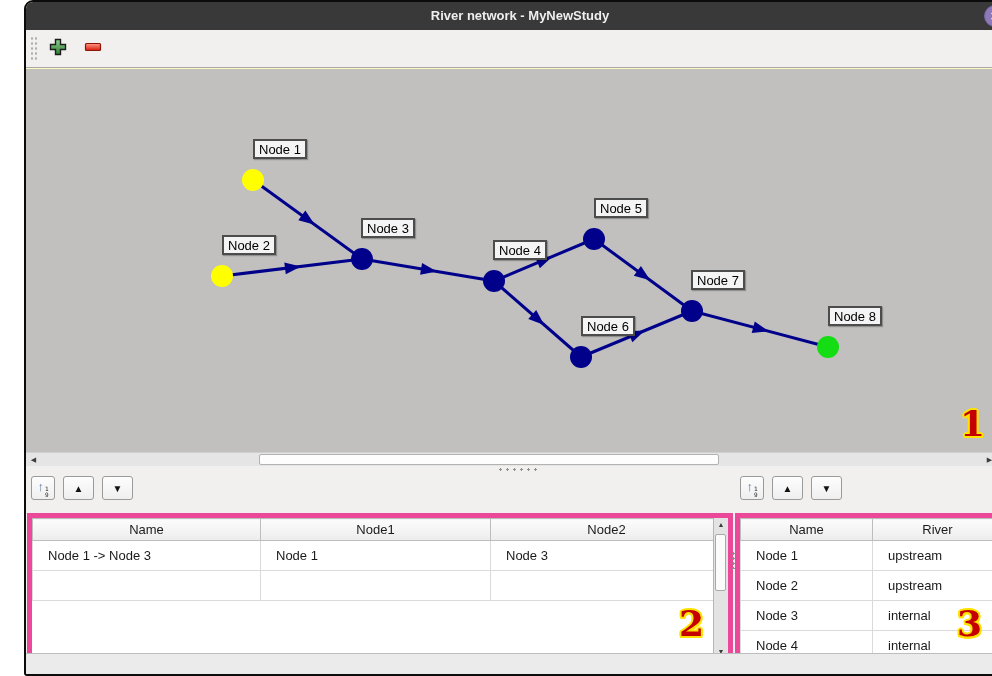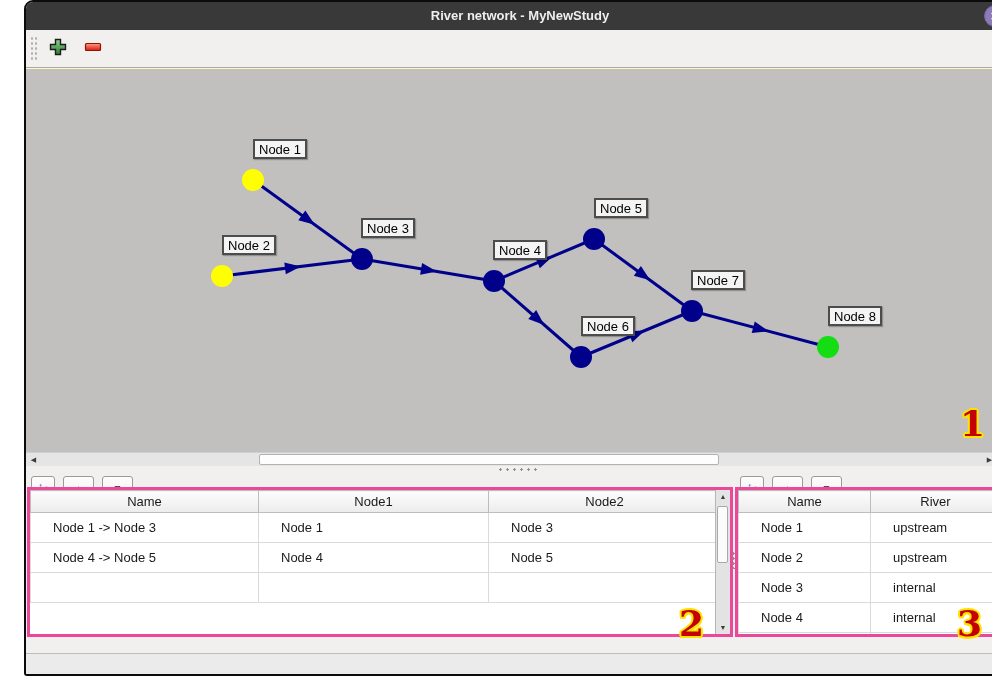--- a/index.html
+++ b/index.html
@@ -48,27 +48,27 @@
   .panel-toolbar{position:absolute;top:2px;height:26px;display:flex;align-items:center;}
   .pt-btn{height:24px;border:1px solid #9a9a9a;border-radius:3px;background:linear-gradient(#fdfdfd,#efefef);
     display:flex;align-items:center;justify-content:center;cursor:pointer;padding:0;}
   .pt-btn.sort{width:24px;margin-left:4px;}
   .pt-btn.move{width:31px;margin-left:8px;font-size:10px;color:#111;}
   .sort-arrow{color:#5e6fa8;font-weight:bold;font-size:13px;line-height:13px;}
   .sort-nums{display:inline-flex;flex-direction:column;font-size:6px;line-height:6px;color:#222;margin-left:1px;font-family:"DejaVu Sans Mono",monospace;}
   .vsplit-dots{position:absolute;left:706px;top:78px;width:3px;height:18px;
     background-image:radial-gradient(circle,#8f8f8f 1px,transparent 1.4px);background-size:3px 5px;}
   
-  .table-frame{position:absolute;top:14px;height:150px;background:#ffffff;border:3px solid #ec4899;overflow:hidden;}
+  .table-frame{position:absolute;top:40px;height:150px;background:#ffffff;border:5px solid #ec4899;overflow:hidden;}
   .table-frame.links{left:1px;width:706px;}
   .table-frame.nodes{left:709px;width:277px;}
   table{border-collapse:collapse;table-layout:fixed;font-size:13px;}
   th{height:22px;font-weight:normal;background:linear-gradient(#fcfcfc,#ececec);
     border:1px solid #bdbdbd;text-align:center;padding:0;}
-  td{height:30px;background:#ffffff;border:1px solid #dadada;padding:0 2px 0 22px;text-align:left;
+  td{height:30px;background:#ffffff;border:1px solid #dadada;padding:0 2px 0 15px;text-align:left;
     overflow:hidden;white-space:nowrap;vertical-align:middle;}
   .tbl-scroll{position:absolute;right:0;top:0;bottom:0;width:15px;background:#e3e3e3;border-left:1px solid #b5b5b5;}
   .tbl-scroll .arr{position:absolute;left:0;width:14px;height:13px;text-align:center;font-size:7px;line-height:13px;color:#3c3c3c;cursor:pointer;}
   .tbl-scroll .arr.up{top:0;}
   .tbl-scroll .arr.down{bottom:0;}
   .tbl-scroll .thumb{position:absolute;left:1px;top:15px;width:11px;height:58px;background:#fbfbfb;border:1px solid #a8a8a8;border-radius:2px;cursor:pointer;}
   
   .statusbar{position:absolute;left:0;top:651px;right:0;height:21px;background:#ebebeb;border-top:1px solid #bdbdbd;}
   .resize-grip{position:absolute;right:3px;bottom:3px;width:12px;height:12px;
     background-image:radial-gradient(circle,#9a9a9a 1px,transparent 1.3px);background-size:4px 4px;
@@ -216,25 +216,20 @@
             <th>Node2</th>
           </tr>
         </thead>
         <tbody id="links-tbody">
             <tr>
               <td>Node 1 -&gt; Node 3</td>
               <td>Node 1</td>
               <td>Node 3</td>
             </tr>
             <tr>
-              <td>Node 4 -&gt; Node 5</td>
-              <td>Node 4</td>
-              <td>Node 5</td>
-            </tr>
-            <tr>
               <td></td>
               <td></td>
               <td></td>
             </tr>
           </tbody>
       </table>
       <div class="tbl-scroll">
         <div class="arr up">▲</div>
         <div class="thumb" style="top:16px;height:57px;"></div>
         <div class="arr down">▼</div>

